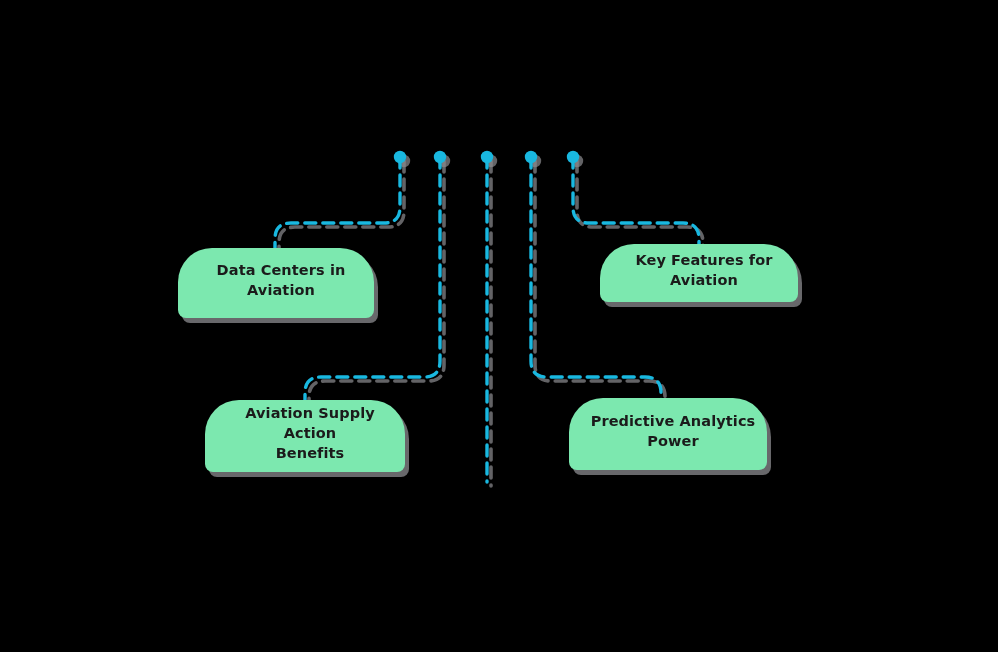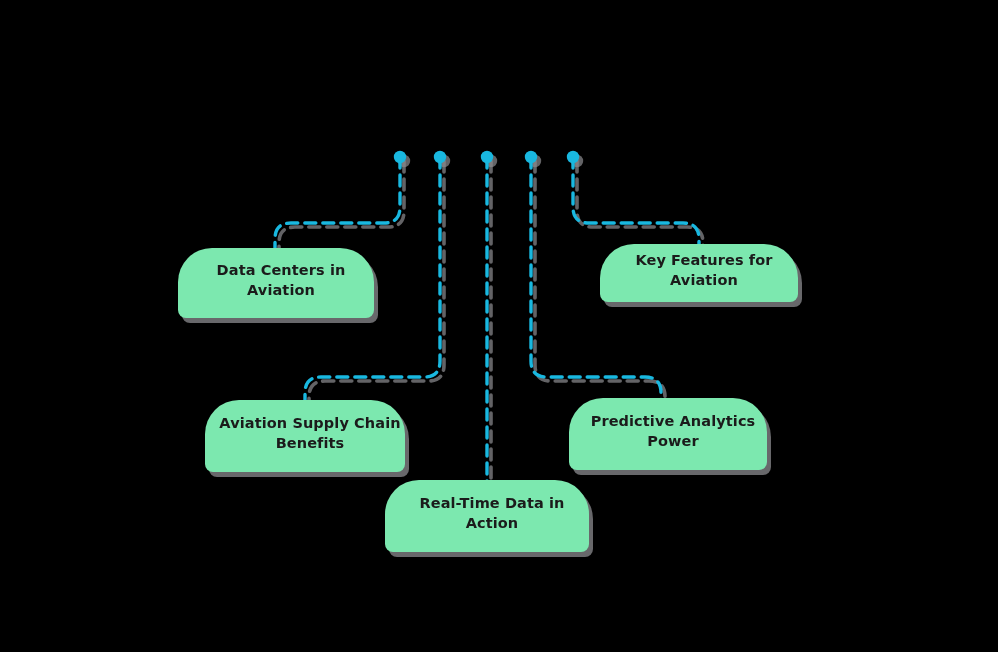--- a/index.html
+++ b/index.html
@@ -90,27 +90,23 @@
     <span class="node-label">Data Centers in
 Aviation</span>
   </div>
 
   <div class="node" style="left:600px; top:244px; width:198px; height:58px;">
     <span class="node-label">Key Features for
 Aviation</span>
   </div>
 
   <div class="node" style="left:205px; top:400px; width:200px; height:72px;">
-    <span class="node-label">Aviation Supply Chain
+    <span class="node-label">Aviation Supply Action
 Benefits</span>
   </div>
 
   <div class="node" style="left:569px; top:398px; width:198px; height:72px;">
     <span class="node-label">Predictive Analytics
 Power</span>
   </div>
 
-  <div class="node" style="left:385px; top:480px; width:204px; height:72px;">
-    <span class="node-label">Real-Time Data in
-Action</span>
-  </div>
 
 </div>
 
 </body></html>

